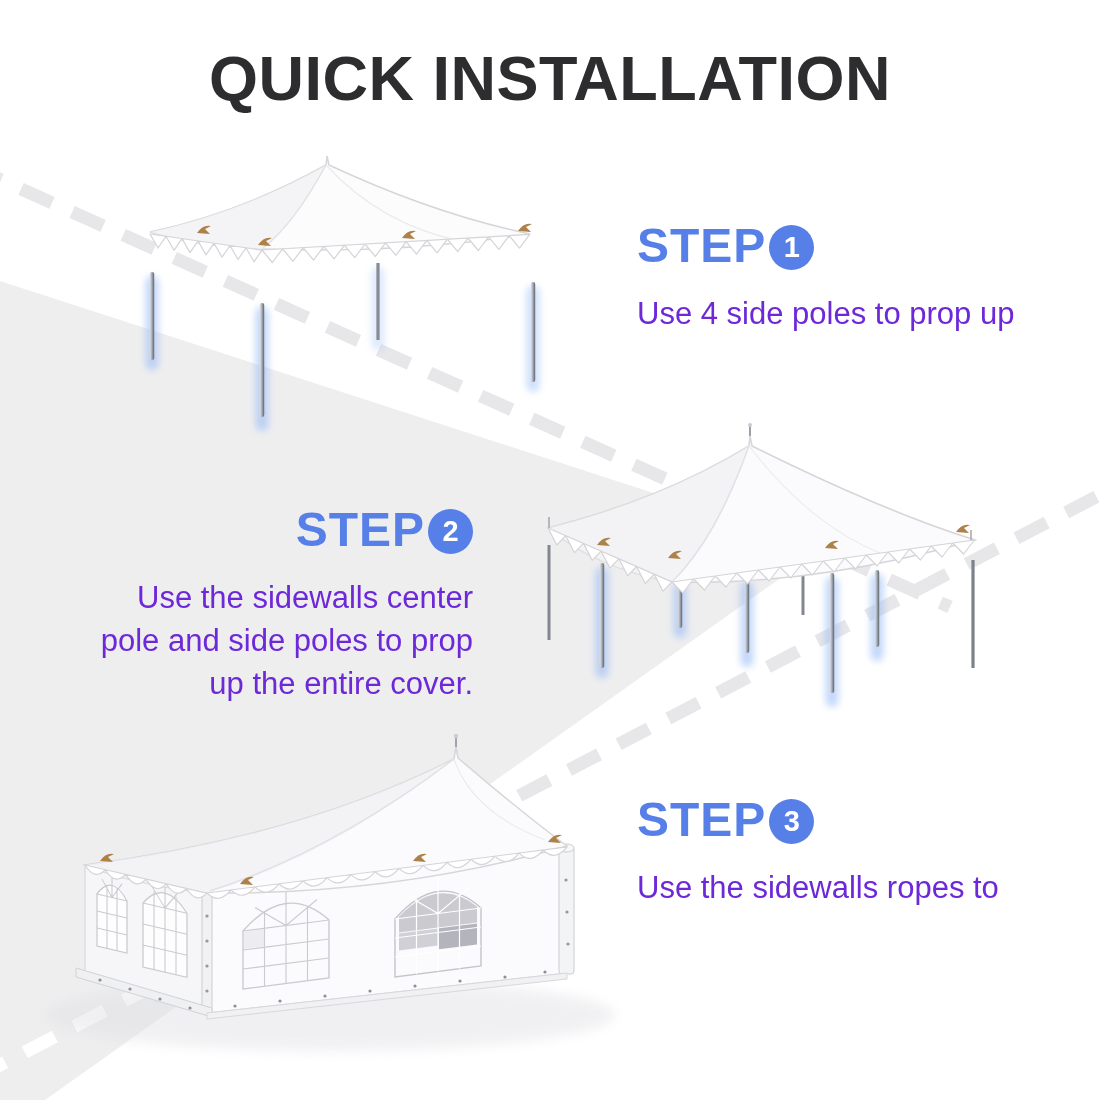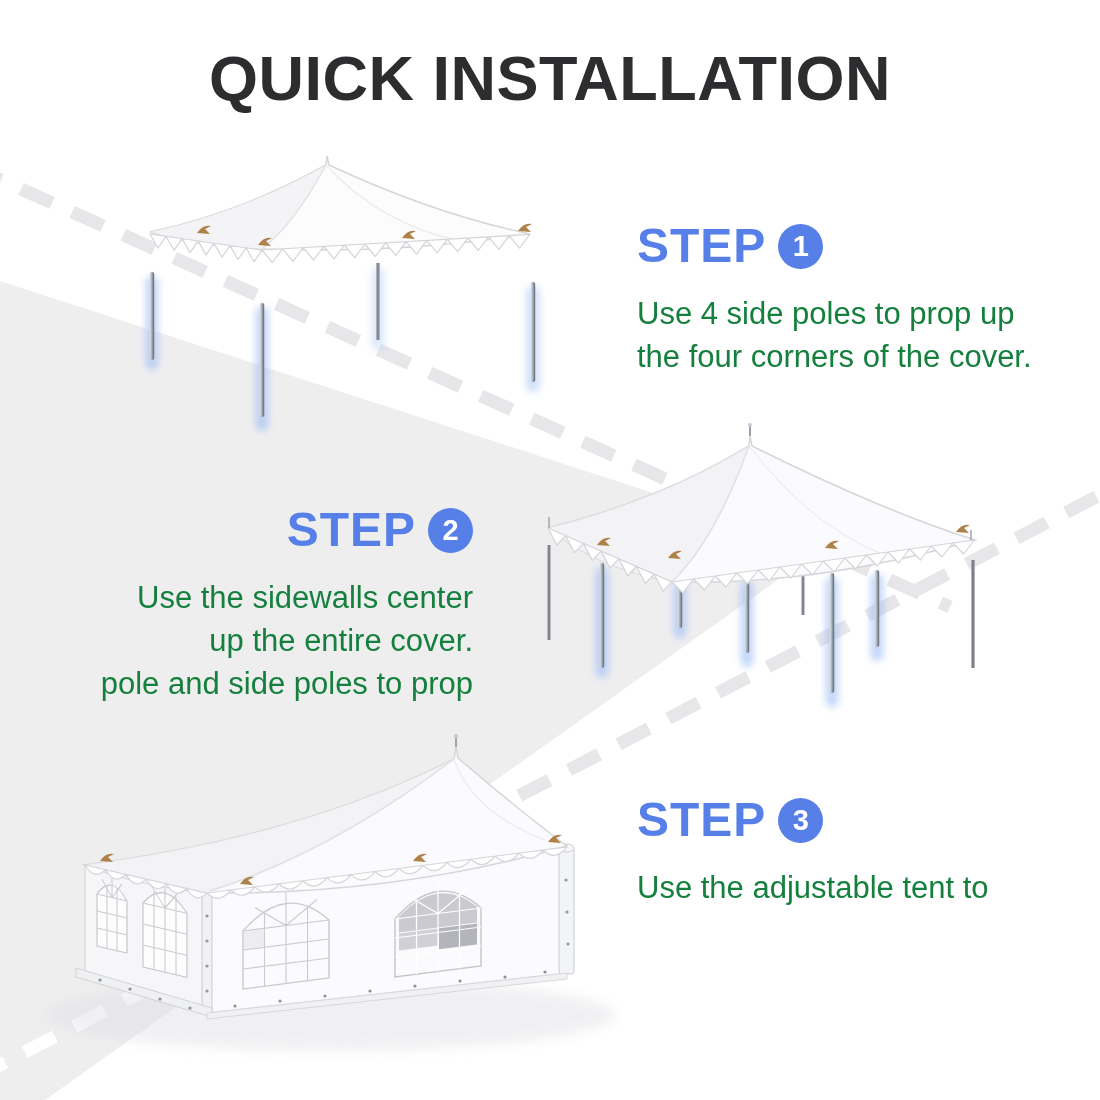--- a/index.html
+++ b/index.html
@@ -8,29 +8,29 @@
     background:#ffffff;
     font-family:"Liberation Sans","DejaVu Sans",sans-serif;
   }
   #scene{position:absolute;left:0;top:0;width:1100px;height:1100px;}
   .page-title{
     position:absolute;left:0;top:47px;width:1100px;margin:0;
     text-align:center;font-size:63px;font-weight:700;letter-spacing:.5px;
     color:#2d2d2f;line-height:1;
   }
   .step-block{position:absolute;}
-  .step-header{display:flex;align-items:center;gap:12px;line-height:1;}
+  .step-header{display:flex;align-items:flex-end;gap:3px;line-height:1;}
   .step-header.right{justify-content:flex-end;}
   .step-word{font-size:48px;font-weight:700;color:#567fe8;letter-spacing:1px;}
   .step-badge{
     width:45px;height:45px;border-radius:50%;background:#567fe8;
     color:#ffffff;font-size:29px;font-weight:700;line-height:45px;
     text-align:center;flex:0 0 auto;
   }
-  .step-body{margin-top:22px;font-size:31px;line-height:43px;color:#15803d;}
+  .step-body{margin-top:22px;font-size:31px;line-height:43px;color:#6d28d9;}
   .step-body span{display:block;}
   #step-1{left:637px;top:222px;width:430px;}
   #step-2{right:627px;top:506px;width:430px;text-align:right;}
   #step-3{left:637px;top:796px;width:440px;}
 </style>
 </head>
 <body>
 
 <svg id="scene" viewBox="0 0 1100 1100" aria-hidden="true">
   <defs>
@@ -194,37 +194,36 @@
 
 <h1 class="page-title">QUICK INSTALLATION</h1>
 
 <div class="step-block" id="step-1">
   <div class="step-header">
     <span class="step-word">STEP</span>
     <span class="step-badge">1</span>
   </div>
   <div class="step-body">
     <span>Use 4 side poles to prop up</span>
-    <span>the four corners of the cover.</span>
   </div>
 </div>
 
 <div class="step-block" id="step-2">
   <div class="step-header right">
     <span class="step-word">STEP</span>
     <span class="step-badge">2</span>
   </div>
   <div class="step-body">
     <span>Use the sidewalls center</span>
+    <span>pole and side poles to prop</span>
     <span>up the entire cover.</span>
-    <span>pole and side poles to prop</span>
   </div>
 </div>
 
 <div class="step-block" id="step-3">
   <div class="step-header">
     <span class="step-word">STEP</span>
     <span class="step-badge">3</span>
   </div>
   <div class="step-body">
-    <span>Use the adjustable tent to</span>
+    <span>Use the sidewalls ropes to</span>
   </div>
 </div>
 
 </body></html>

